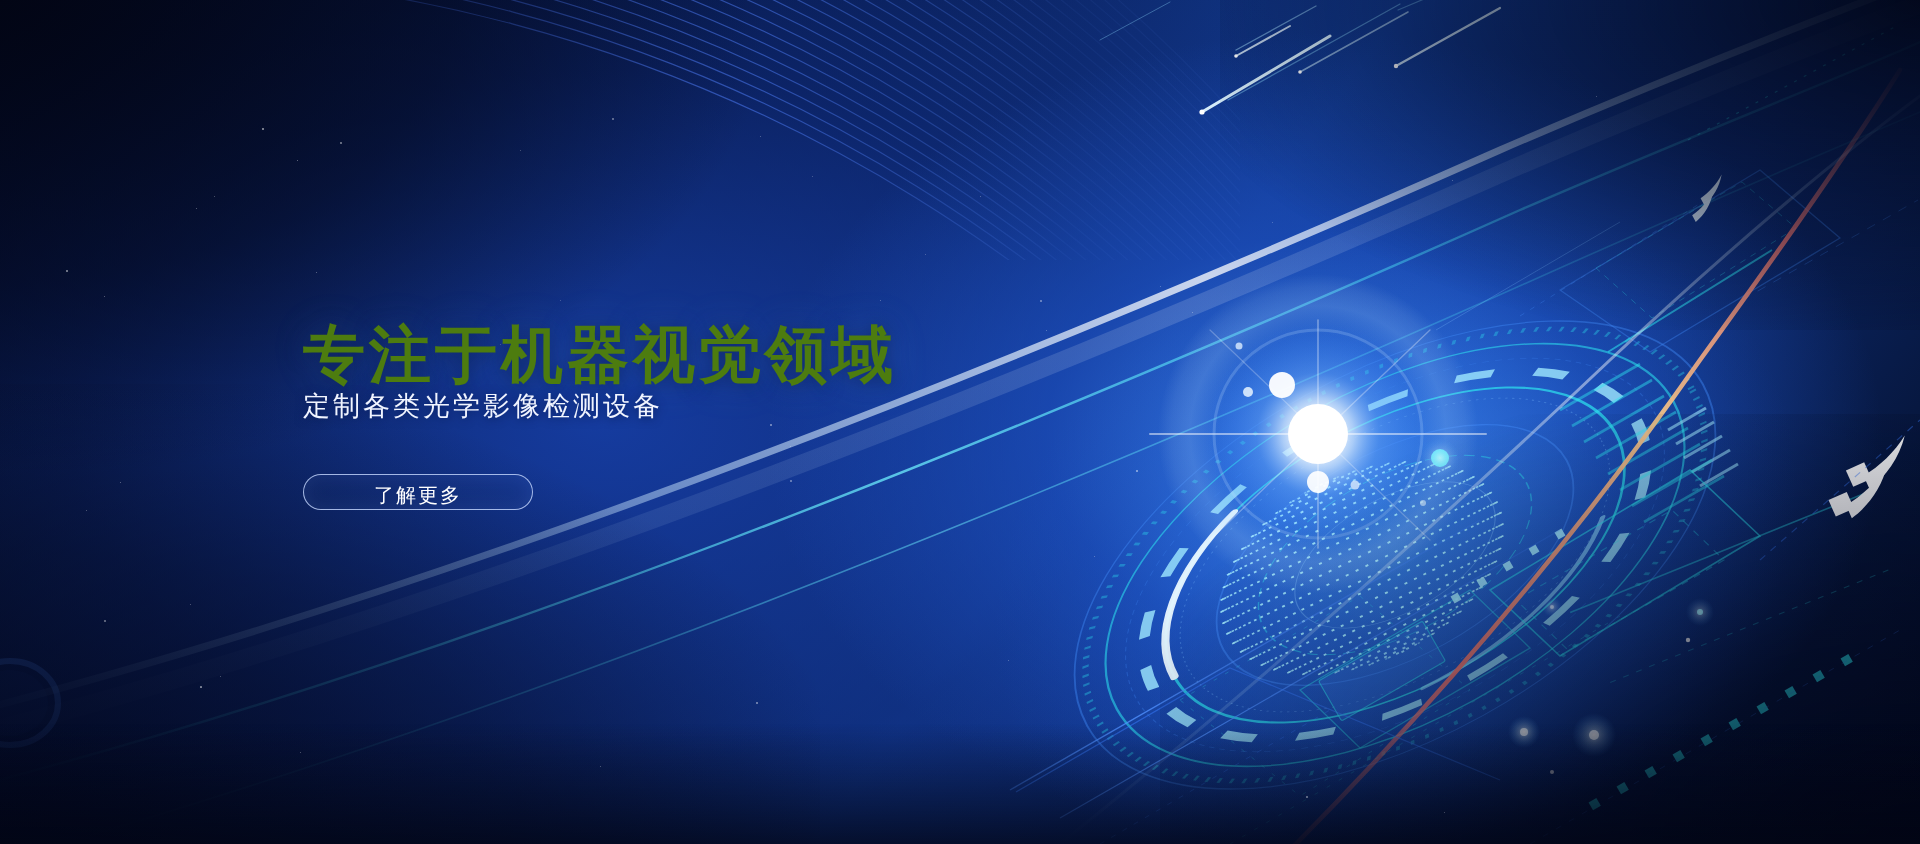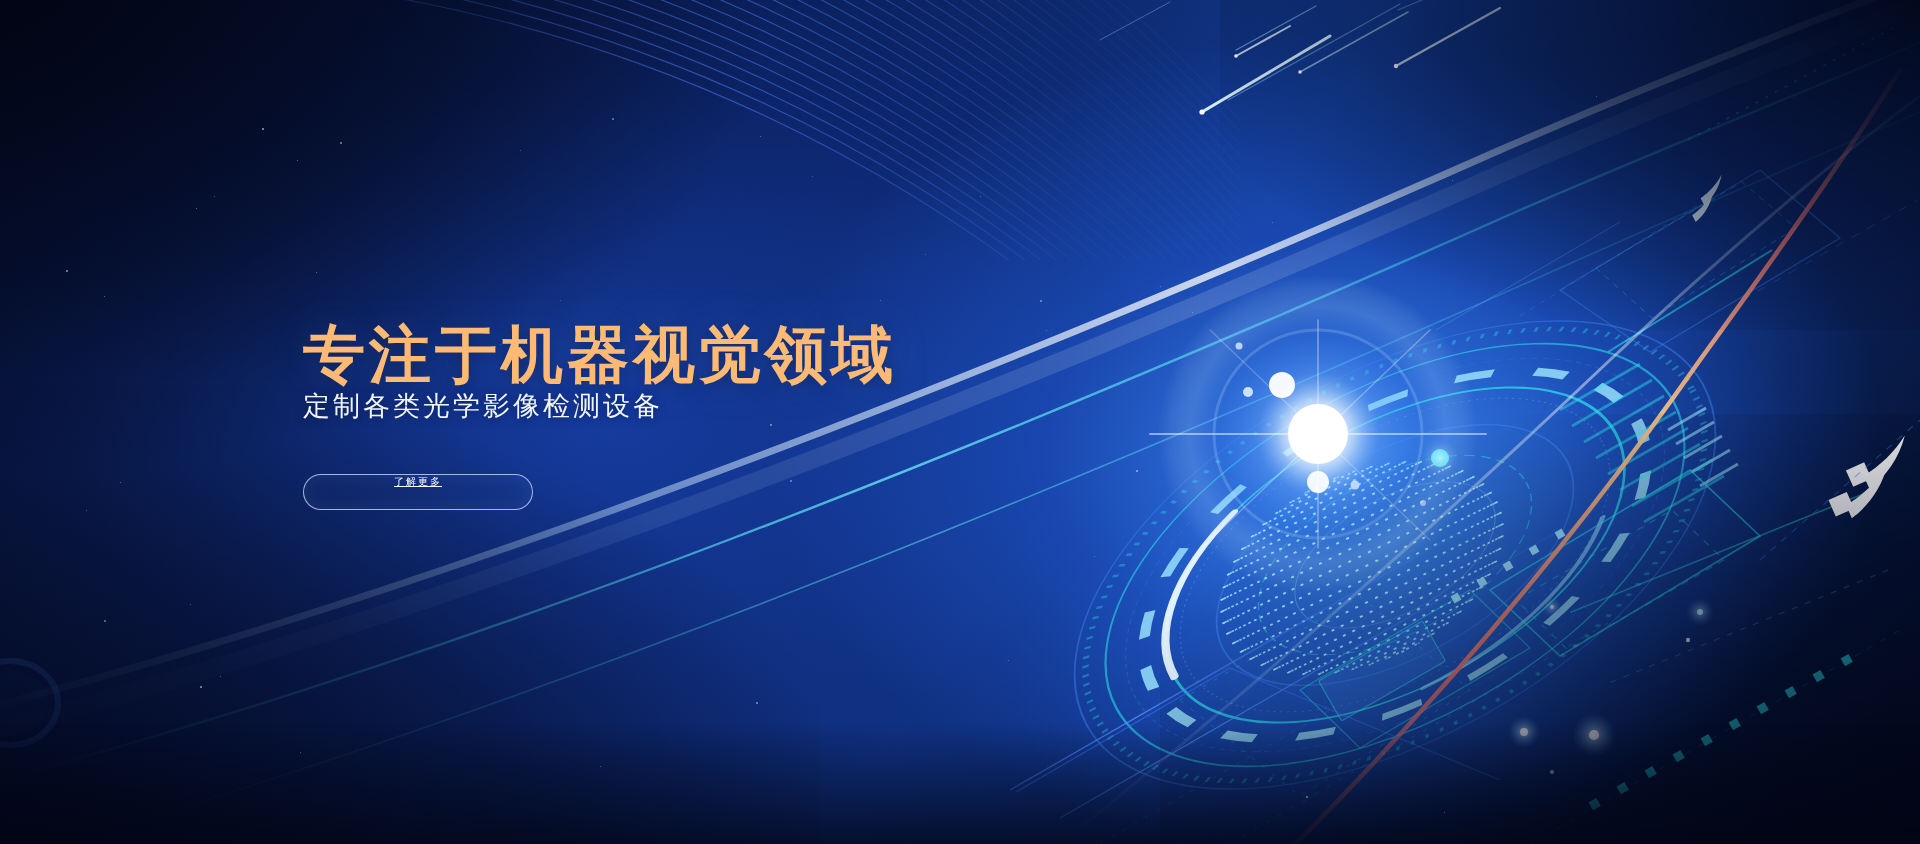--- a/index.html
+++ b/index.html
@@ -44,42 +44,41 @@
     background:linear-gradient(to top, rgba(2,5,20,.78), rgba(2,5,20,0));}
 
   svg.layer{position:absolute;left:0;top:0;width:1920px;height:844px;overflow:visible;}
 
   
   .content{
     position:absolute; left:303px; top:322px; width:760px;
     z-index:40;
   }
   .headline{
-    font-size:62px; font-weight:bold; color:#fdba74;
+    font-size:62px; font-weight:bold; color:#4d7c0f;
     letter-spacing:4px; line-height:1.08;
     text-shadow:0 2px 18px rgba(10,30,90,.75), 0 0 40px rgba(120,180,255,.22);
     white-space:nowrap;
   }
   .subhead{
     font-size:27px; font-weight:normal; color:#f0f4ff;
     letter-spacing:3px; line-height:1.3;
     text-shadow:0 1px 10px rgba(8,24,78,.8);
     white-space:nowrap;
   }
   .cta{
     margin-top:50px;
-    display:flex; align-items:flex-start; justify-content:center;
+    display:flex; align-items:flex-end; justify-content:center;
     width:230px; height:36px;
     border:1px solid rgba(198,216,255,.82);
     border-radius:19px;
     background:rgba(255,255,255,.015);
-    color:#ffffff; font-size:10px; letter-spacing:2px;
+    color:#ffffff; font-size:20px; letter-spacing:2px;
     cursor:pointer;
     box-shadow:inset 0 0 18px rgba(120,170,255,.10);
-    text-decoration:underline;
   }
 
   
   .sparkles{position:absolute;inset:0;z-index:30;pointer-events:none;}
   .sp{position:absolute;border-radius:50%;background:#fff;}
 </style>
 </head>
 <body>
 
 <div class="hero">

